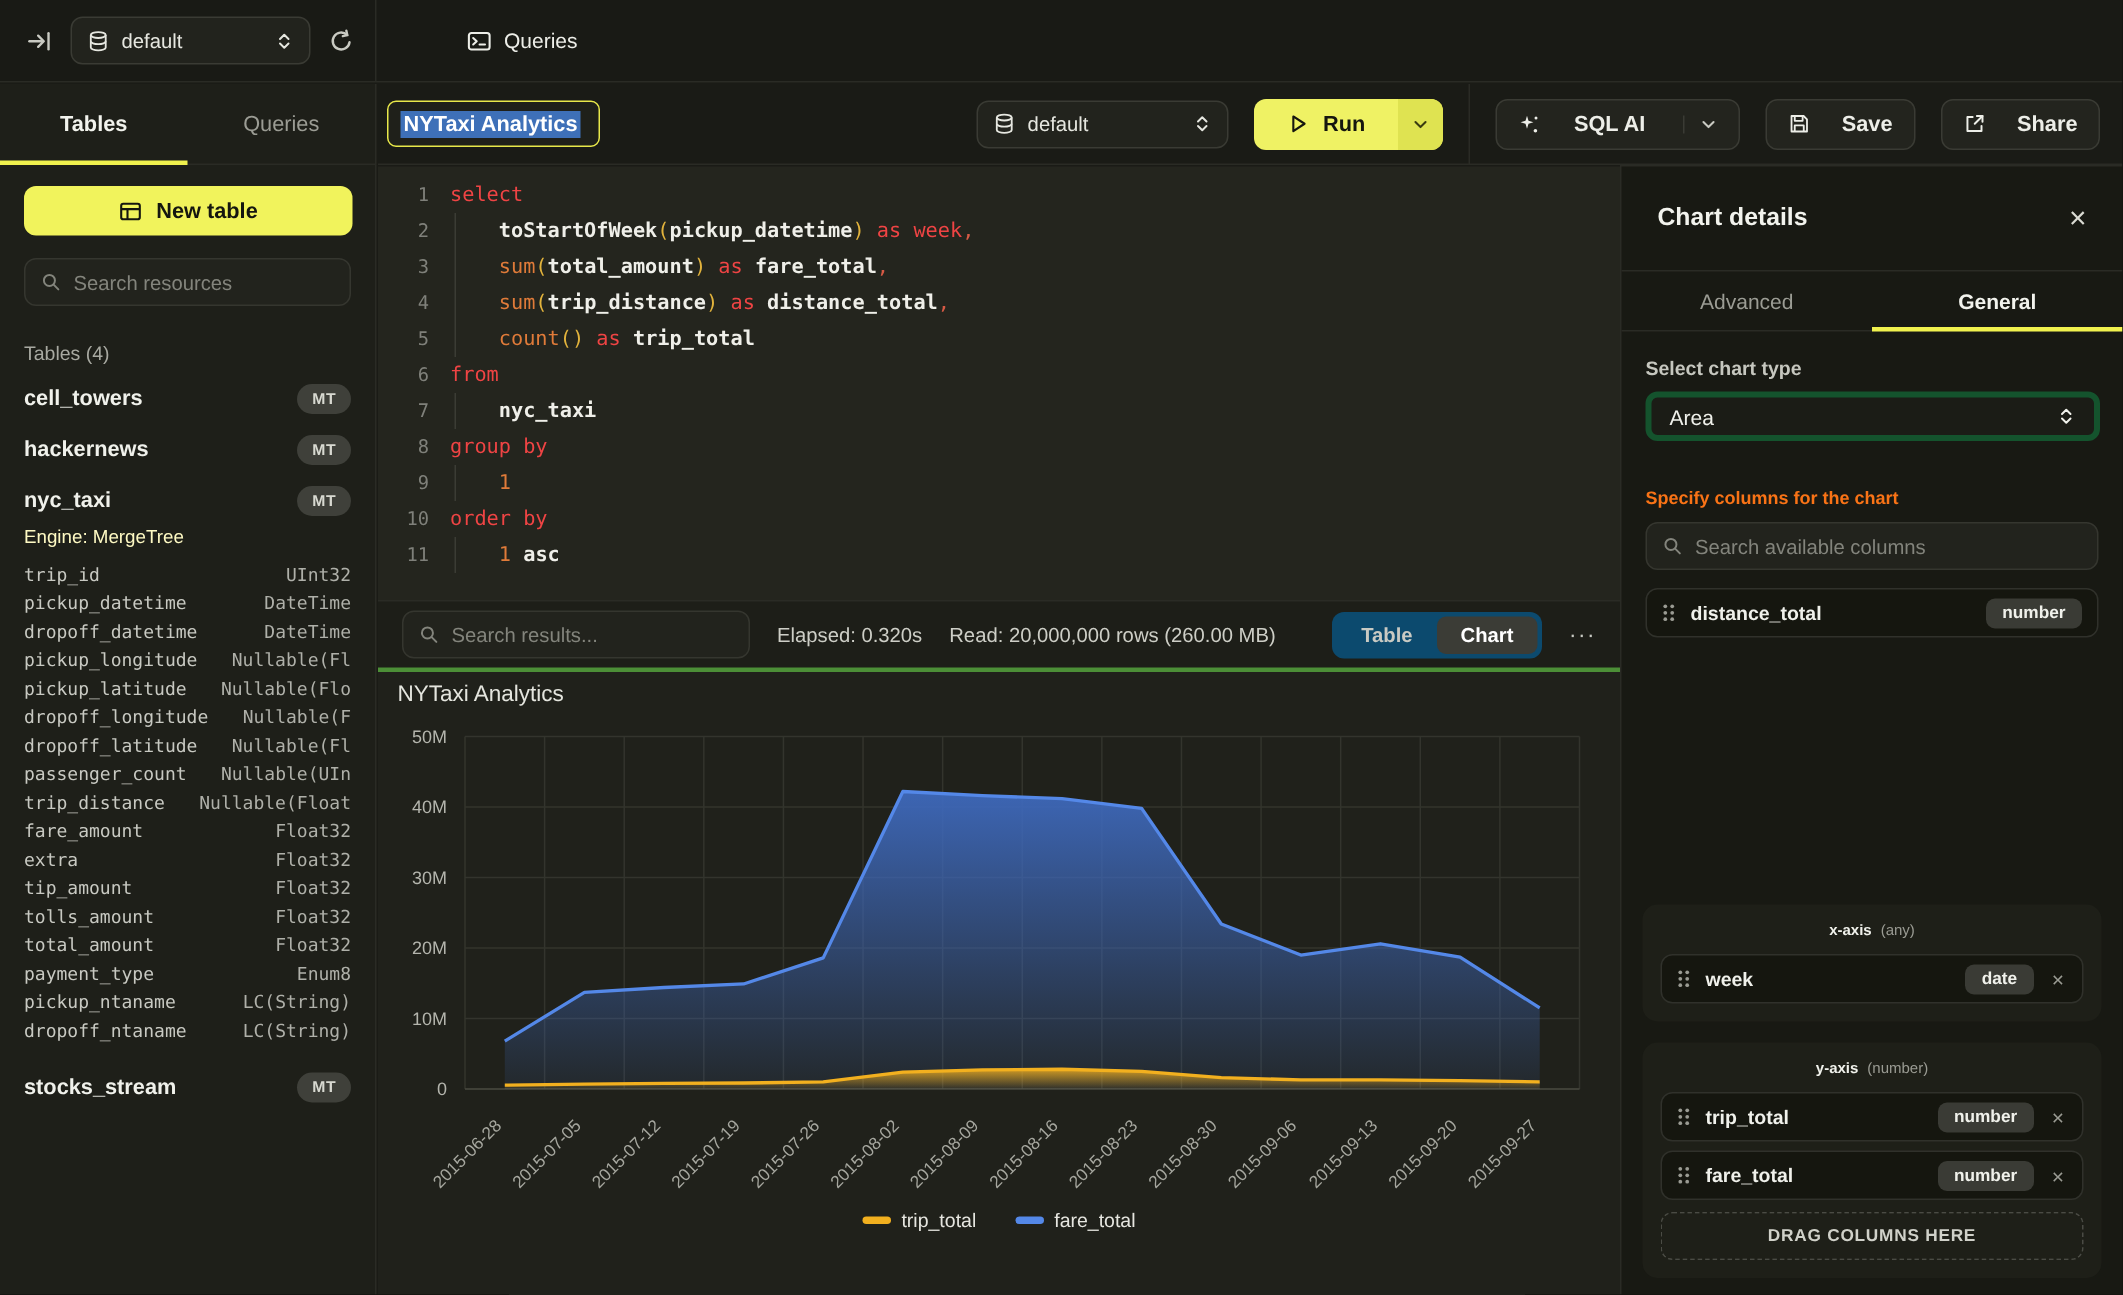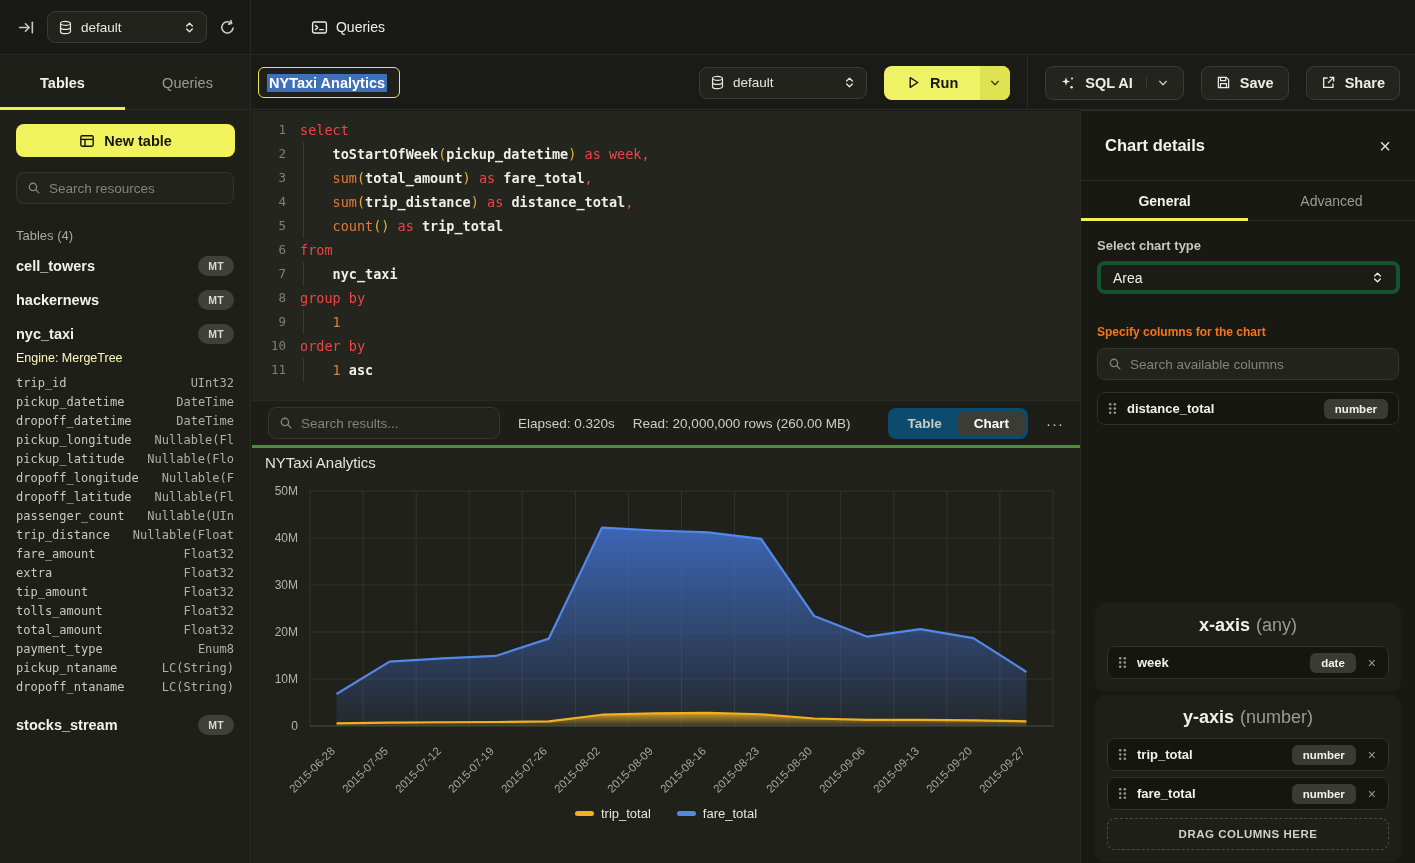--- a/index.html
+++ b/index.html
@@ -45,21 +45,21 @@
   
   .toolbar { position:absolute; left:252px; top:56px; right:0; height:54px; background:#1A1B16; border-bottom:1px solid #2A2B25; display:flex; align-items:center; padding:0 15px 0 6px; }
   .title-input { height:31px; min-width:142px; border:1.5px solid #E8E84A; border-radius:6px; background:#1F201A; display:flex; align-items:center; padding:0 8px; cursor:text; }
   .title-input .sel { background:#3E70B8; color:#FFFFFF; font-size:14.5px; font-weight:bold; padding:1px 2px; }
   .toolbar-right { margin-left:auto; display:flex; align-items:center; gap:17px; }
   .tb-divider { width:1px; height:54px; background:#2A2B25; }
   .toolbar .db-select { width:168px; flex:none; }
   .run-btn { display:flex; align-items:stretch; height:34px; border-radius:8px; overflow:hidden; cursor:pointer; border:none; padding:0; background:#EFF264; }
   .run-main { display:flex; align-items:center; gap:9px; padding:0 22px; color:#15160F; font-size:14.5px; font-weight:bold; }
   .run-caret { width:30px; display:flex; align-items:center; justify-content:center; background:#DFE351; color:#3A3B10; }
-  .dark-btn { display:flex; align-items:center; gap:9px; height:34px; background:#23241E; border:1px solid #3A3B34; border-radius:8px; padding:0 14px; color:#EDEEE8; font-size:14.5px; font-weight:600; cursor:pointer; }
+  .dark-btn { display:flex; align-items:center; gap:21px; height:34px; background:#23241E; border:1px solid #3A3B34; border-radius:8px; padding:0 14px; color:#EDEEE8; font-size:14.5px; font-weight:600; cursor:pointer; }
   .sqlai-caret { margin-left:4px; padding-left:10px; border-left:1px solid #3A3B34; color:#C9CAC2; display:flex; align-items:center; }
 
   
   .main { position:absolute; left:252px; top:111px; width:828px; bottom:0; display:flex; flex-direction:column; }
   .editor { height:289px; background:#24251E; padding-top:7px; font-family:"DejaVu Sans Mono","Liberation Mono",monospace; font-size:13.5px; overflow:hidden; }
   .code-line { position:relative; height:24px; line-height:24px; white-space:pre; }
   .code-line .ln { position:absolute; left:0; width:34px; text-align:right; color:#7F807A; font-size:12.5px; }
   .code-line .code { position:absolute; left:48px; }
   .code-line.ind::before { content:""; position:absolute; left:51px; top:0; bottom:0; width:1px; background:#3B3C34; }
   .tk-kw { color:#ef4444; } .tk-fn { color:#E07B39; } .tk-par { color:#E2B33C; }
@@ -97,21 +97,21 @@
   .rp-label2 { margin:31px 16px 9px; font-size:12px; font-weight:600; color:#f97316; }
   .rp-search { margin:0 16px; }
   .col-item { display:flex; align-items:center; gap:10px; height:33px; background:#15160F; border:1px solid #30312B; border-radius:8px; padding:0 10px; cursor:grab; }
   .col-item .nm { flex:1; font-size:13px; font-weight:bold; color:#F0F1EB; }
   .type-badge { background:#3A3B35; color:#F0F1EB; font-size:11.5px; font-weight:bold; padding:4px 11px; border-radius:6px; }
   .col-x { background:none; border:none; color:#9A9B93; font-size:14px; cursor:pointer; padding:0 2px; }
   #available-cols { margin:12px 16px 0; display:flex; flex-direction:column; gap:6px; }
   .axis-card { position:absolute; left:14px; right:14px; background:#1E1F18; border-radius:10px; padding:10px 12px 12px; }
   #x-axis-card { top:492px; }
   #y-axis-card { top:584px; }
-  .axis-head { text-align:center; font-size:18px; margin:2px 0 10px; color:#F0F1EB; }
+  .axis-head { text-align:center; font-size:10px; margin:2px 0 10px; color:#F0F1EB; }
   .axis-head b { font-weight:bold; }
   .axis-head .hint { color:#9A9B93; font-weight:normal; margin-left:6px; }
   .axis-items { display:flex; flex-direction:column; gap:6px; }
   .drop-target { margin-top:8px; height:32px; border:1.5px dashed #4A4B44; border-radius:8px; display:flex; align-items:center; justify-content:center; font-size:11.5px; font-weight:bold; letter-spacing:.5px; color:#D0D1C9; }
 
   svg.ic { display:block; }
 </style>
 </head>
 <body>
 
@@ -439,22 +439,22 @@
         </div>
     </div>
   </main>
 
   <aside class="rightpanel">
     <div class="rp-header">
       <span class="rp-title">Chart details</span>
       <button class="rp-close"><span>×</span></button>
     </div>
     <div class="rp-tabs">
+      <button class="rp-tab">Advanced</button>
       <button class="rp-tab active">General</button>
-      <button class="rp-tab">Advanced</button>
     </div>
     <div class="rp-label">Select chart type</div>
     <button class="rp-select">
       <span>Area</span>
       <svg class="ic" width="13" height="13" viewBox="0 0 16 16" fill="none" stroke="currentColor" stroke-width="1.6" stroke-linecap="round" stroke-linejoin="round">
           <path d="M4.5 6.2L8 2.7l3.5 3.5"></path>
           <path d="M4.5 9.8L8 13.3l3.5-3.5"></path>
         </svg>
     </button>
     <div class="rp-label2">Specify columns for the chart</div>

